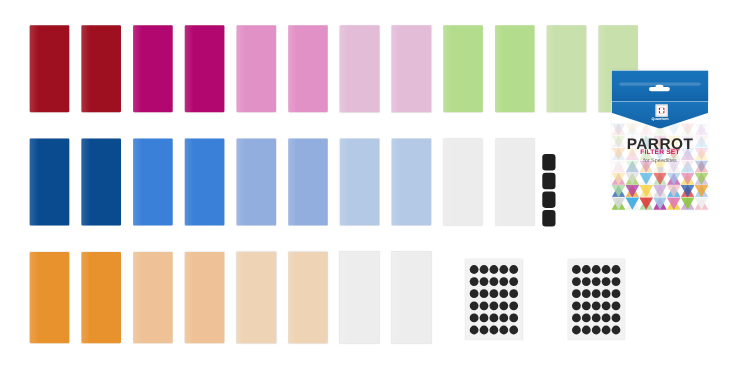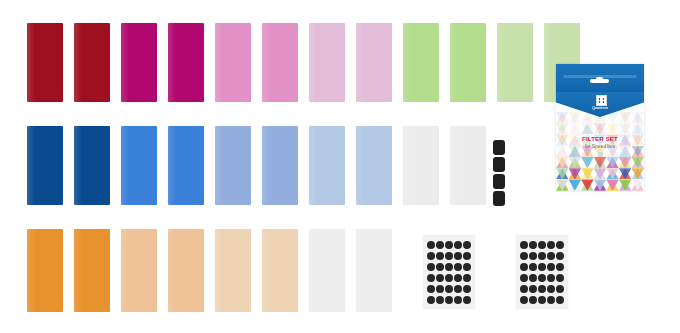--- a/index.html
+++ b/index.html
@@ -300,18 +300,19 @@
       </div>
     <div class="pk-top" id="pk-top" style="height: 28px; background: linear-gradient(rgb(24, 115, 187) 0%, rgb(23, 110, 180) 55%, rgb(17, 99, 168) 100%);">
       <div class="pk-hole" id="pk-hole" style="width: 19px; height: 4px; left: 34px; top: 15px;"></div>
     </div>
     <div class="pk-chevron" id="pk-chev" style="top: 28px; height: 25px;">
       <div class="pk-logo" id="pk-logo" style="width: 9px; height: 9px; left: 40px; top: 3px;">
         <div class="pk-logo-in"></div>
       </div>
       <div class="pk-brand lbl" style="top: 14px; font-size: 3.4px;">Quantum</div>
     </div>
+    <div class="pk-title lbl" style="left: 0px; right: 0px; text-align: center; top: 58px; font-size: 14px; color: rgb(43, 43, 43);">PARROT</div>
     <div class="pk-sub lbl" style="left: 0px; right: 0px; text-align: center; top: 72px; font-size: 6px; color: rgb(212, 20, 90);">FILTER SET</div>
     <div class="pk-sub2 lbl" style="left: 0px; right: 0px; text-align: center; top: 79px; font-size: 5px; color: rgb(109, 109, 109);">for Speedlites</div>
     <div class="pk-icon" id="pk-icon" style="width: 5px; height: 5px; left: 42px; top: 88px;"></div>
   </div>
 
 </div>
 
 </body></html>

